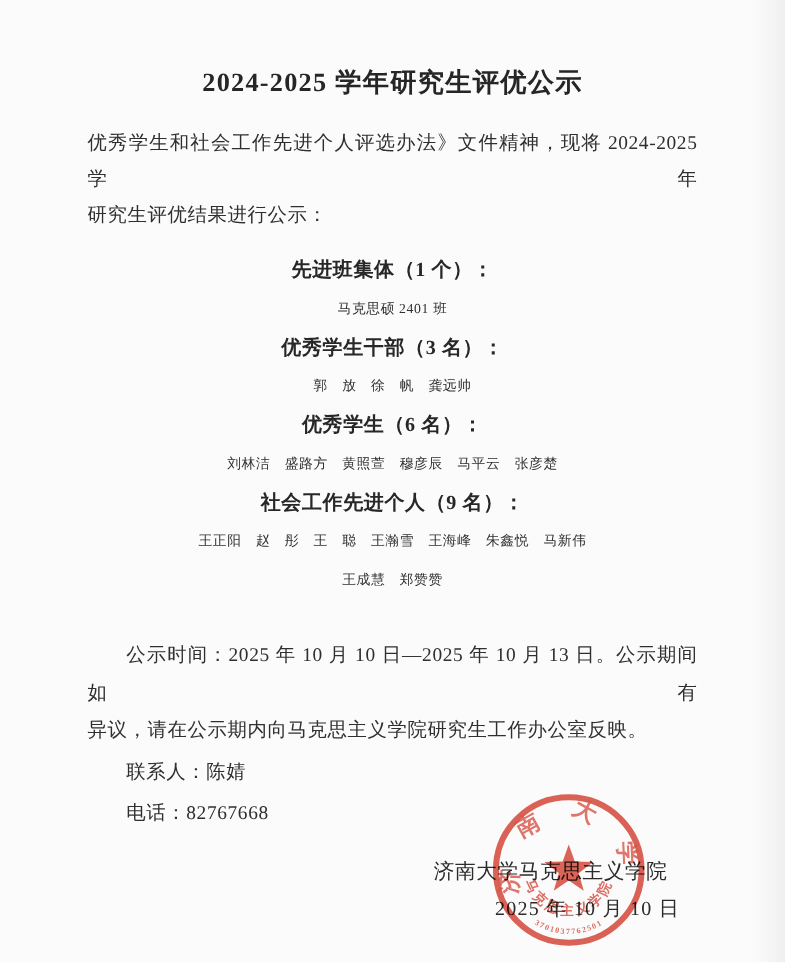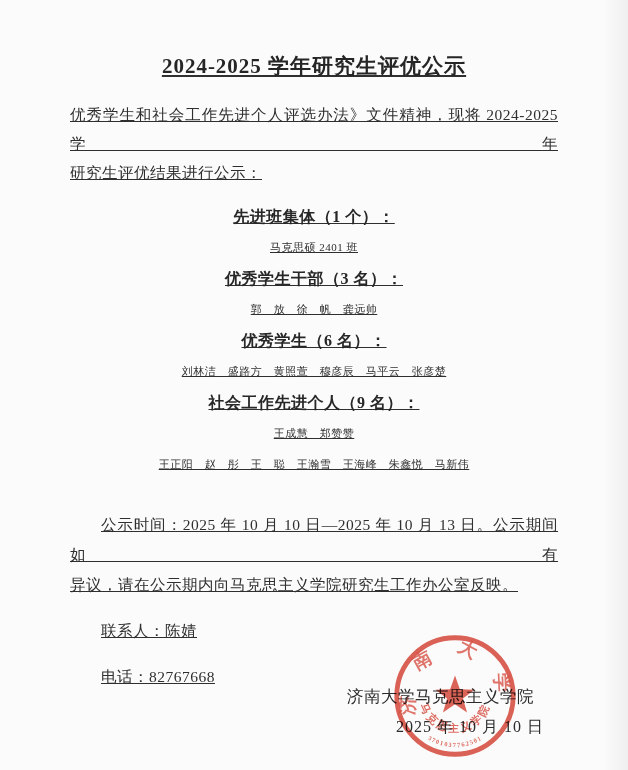--- a/index.html
+++ b/index.html
@@ -7,21 +7,20 @@
     width:628px;height:770px;
     font-family:"Liberation Serif","DejaVu Serif",serif;
     background:#fff;
   }
   .document{
     position:relative;
     width:628px;height:770px;
     overflow:hidden;
     background:linear-gradient(to right,#fbfbfb 0%,#fbfbfb 96%,#efefef 100%);
     color:#2f2f2f;
-    text-decoration:underline;
   }
   .title{
     margin:0;
     padding-top:52px;
     text-align:center;
     font-size:21px;
     font-weight:bold;
     color:#262626;
     letter-spacing:1px;
   }
@@ -52,21 +51,21 @@
   .notice .line{
     font-size:15.5px;
     line-height:30px;
     text-align:justify;
     text-align-last:justify;
     letter-spacing:0.5px;
   }
   .notice .line.first{ text-indent:2em; }
   .notice .line.last{ text-align-last:left; }
   .contact-line{
-    margin:16px 70px;
+    margin:3px 70px;
     font-size:15.5px;
     line-height:30px;
     text-indent:2em;
     letter-spacing:0.5px;
   }
   .signature{
     position:absolute;
     left:347px; top:686px;
     font-size:16.5px;
     letter-spacing:0.5px;
@@ -105,22 +104,22 @@
     <div class="sec-heading">先进班集体（1 个）：</div>
     <div class="sec-line">马克思硕 2401 班</div>
 
     <div class="sec-heading">优秀学生干部（3 名）：</div>
     <div class="sec-line">郭　放　徐　帆　龚远帅</div>
 
     <div class="sec-heading">优秀学生（6 名）：</div>
     <div class="sec-line">刘林洁　盛路方　黄照萱　穆彦辰　马平云　张彦楚</div>
 
     <div class="sec-heading">社会工作先进个人（9 名）：</div>
+    <div class="sec-line">王正阳　赵　彤　王　聪　王瀚雪　王海峰　朱鑫悦　马新伟</div>
     <div class="sec-line">王成慧　郑赞赞</div>
-    <div class="sec-line">王正阳　赵　彤　王　聪　王瀚雪　王海峰　朱鑫悦　马新伟</div>
   </div>
 
   <div class="notice">
     <div class="line first">公示时间：2025 年 10 月 10 日—2025 年 10 月 13 日。公示期间如有</div>
     <div class="line last">异议，请在公示期内向马克思主义学院研究生工作办公室反映。</div>
   </div>
 
   <div class="contact-line">联系人：陈婧</div>
   <div class="contact-line">电话：82767668</div>
 

